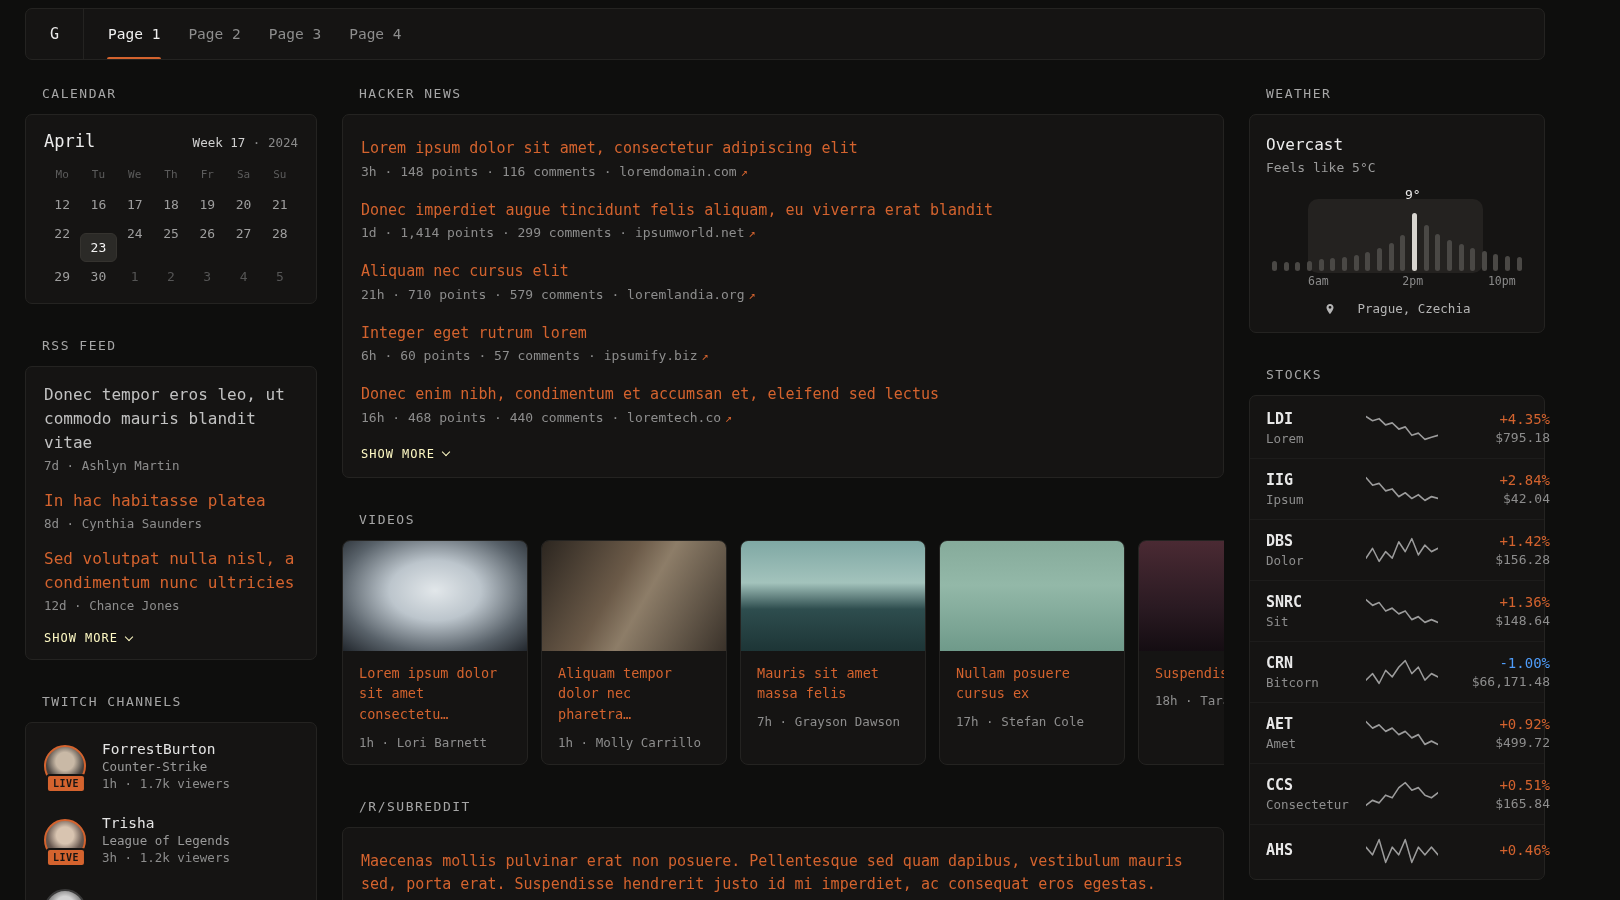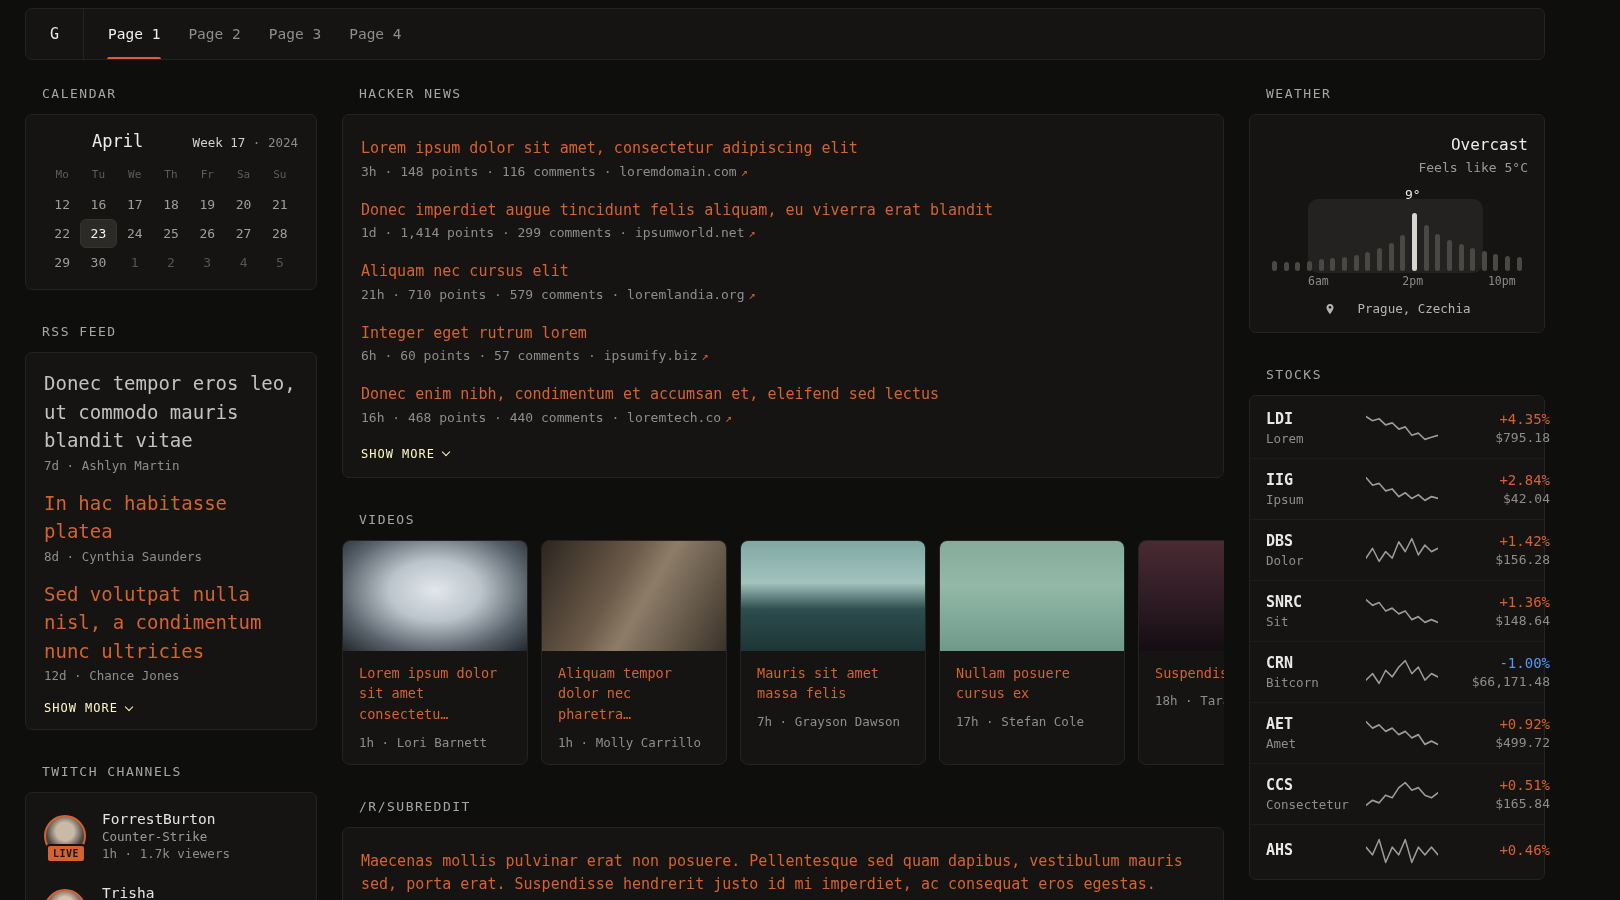--- a/index.html
+++ b/index.html
@@ -52,33 +52,33 @@
   .section{margin-bottom:34px;}
   .section-h{
     font-size:13px;font-weight:normal;letter-spacing:1.5px;
     color:#a6a6a6;margin:0 0 13px 17px;
   }
   .card{background:var(--card);border:1px solid var(--border);border-radius:7px;}
 
   
   .cal{padding:16px 18px 12px;}
   .cal-top{display:flex;justify-content:space-between;align-items:baseline;}
-  .cal-month{font-size:17px;color:#ececec;margin-left:48px;}
+  .cal-month{font-size:17px;color:#ececec;}
   .cal-week{font-size:12.5px;color:#8a8a8a;}
   .cal-week .wk{color:#d0d0d0;}
   .cal-grid{display:grid;grid-template-columns:repeat(7,1fr);margin-top:12px;text-align:center;}
   .cal-dh{font-size:11px;color:var(--dim);padding:5px 0 9px;}
   .cal-d{font-size:13px;color:#9e9e9e;padding:7px 0;border-radius:6px;}
   .cal-d.adj{color:#555;}
-  .cal-d.today{background:#2b2a27;border:1px solid #35332f;color:#f2f2f2;padding:6px 0;}
+  .cal-d.today{background:#2b2a27;border:1px solid #35332f;color:#f2f2f2;padding:6px 0;margin-top:14px;}
 
   
   .rss{padding:16px 18px 14px;}
   .rss-item{margin-bottom:16px;}
-  .rss-title{font-size:19px;line-height:1.5;color:var(--accent);cursor:pointer;display:block;}
+  .rss-title{font-size:16px;line-height:1.5;color:var(--accent);cursor:pointer;display:block;}
   .rss-title.read{color:#c2c2c2;}
   .item-meta{font-size:12.5px;color:var(--muted);margin-top:3px;}
   .show-more{
     font-size:12px;letter-spacing:1px;color:#fef9c3;
     display:inline-flex;align-items:center;cursor:pointer;margin-top:2px;
   }
   .chev{
     width:6px;height:6px;border-right:1.5px solid currentColor;border-bottom:1.5px solid currentColor;
     transform:rotate(45deg);display:inline-block;margin-left:8px;margin-bottom:3px;
   }
@@ -121,21 +121,21 @@
   .thumb-1{background:radial-gradient(ellipse at 50% 45%,#e2e7ea 0%,#bcc5cc 35%,#59626a 72%,#22272d 100%);}
   .thumb-2{background:linear-gradient(120deg,#2c2620 0%,#6b5a48 40%,#8d7d68 55%,#3a322a 100%);}
   .thumb-3{background:linear-gradient(180deg,#7fa8a4 0%,#a3c3bc 38%,#2e4d4e 62%,#1d3536 100%);}
   .thumb-4{background:linear-gradient(180deg,#86ab9b 0%,#93b8a8 40%,#6f9a8a 100%);}
   .thumb-5{background:linear-gradient(180deg,#4a2a33 0%,#2a1a22 60%,#140d12 100%);}
   .vid-body{padding:12px 16px 14px;}
   .vid-title{font-size:13.5px;line-height:1.55;color:var(--accent);display:block;}
   .vid-meta{font-size:12.5px;color:var(--muted);margin-top:10px;}
 
   
-  .we{padding:20px 16px 16px;text-align:right;}
+  .we{padding:20px 16px 16px;text-align:left;}
   .we-cond{font-size:16px;color:#ececec;}
   .we-feels{font-size:13px;color:#9a9a9a;margin-top:6px;}
   .we-chart{position:relative;height:100px;margin-top:14px;}
   .we-band{position:absolute;left:16%;width:67%;top:10px;bottom:16px;background:#242220;border-radius:10px;}
   .we-temp{position:absolute;top:-2px;left:56%;transform:translateX(-50%);font-size:13px;color:#e8e8e8;}
   .we-bars{position:absolute;left:6px;right:6px;bottom:18px;height:60px;display:flex;align-items:flex-end;justify-content:space-between;}
   .we-bar{width:5px;border-radius:2.5px;background:#4a4845;}
   .we-bar.cur{background:#d8d5cf;}
   .we-times{position:absolute;bottom:0;left:0;right:0;height:15px;font-size:11.5px;color:#8a8a8a;}
   .we-times span{position:absolute;transform:translateX(-50%);}

